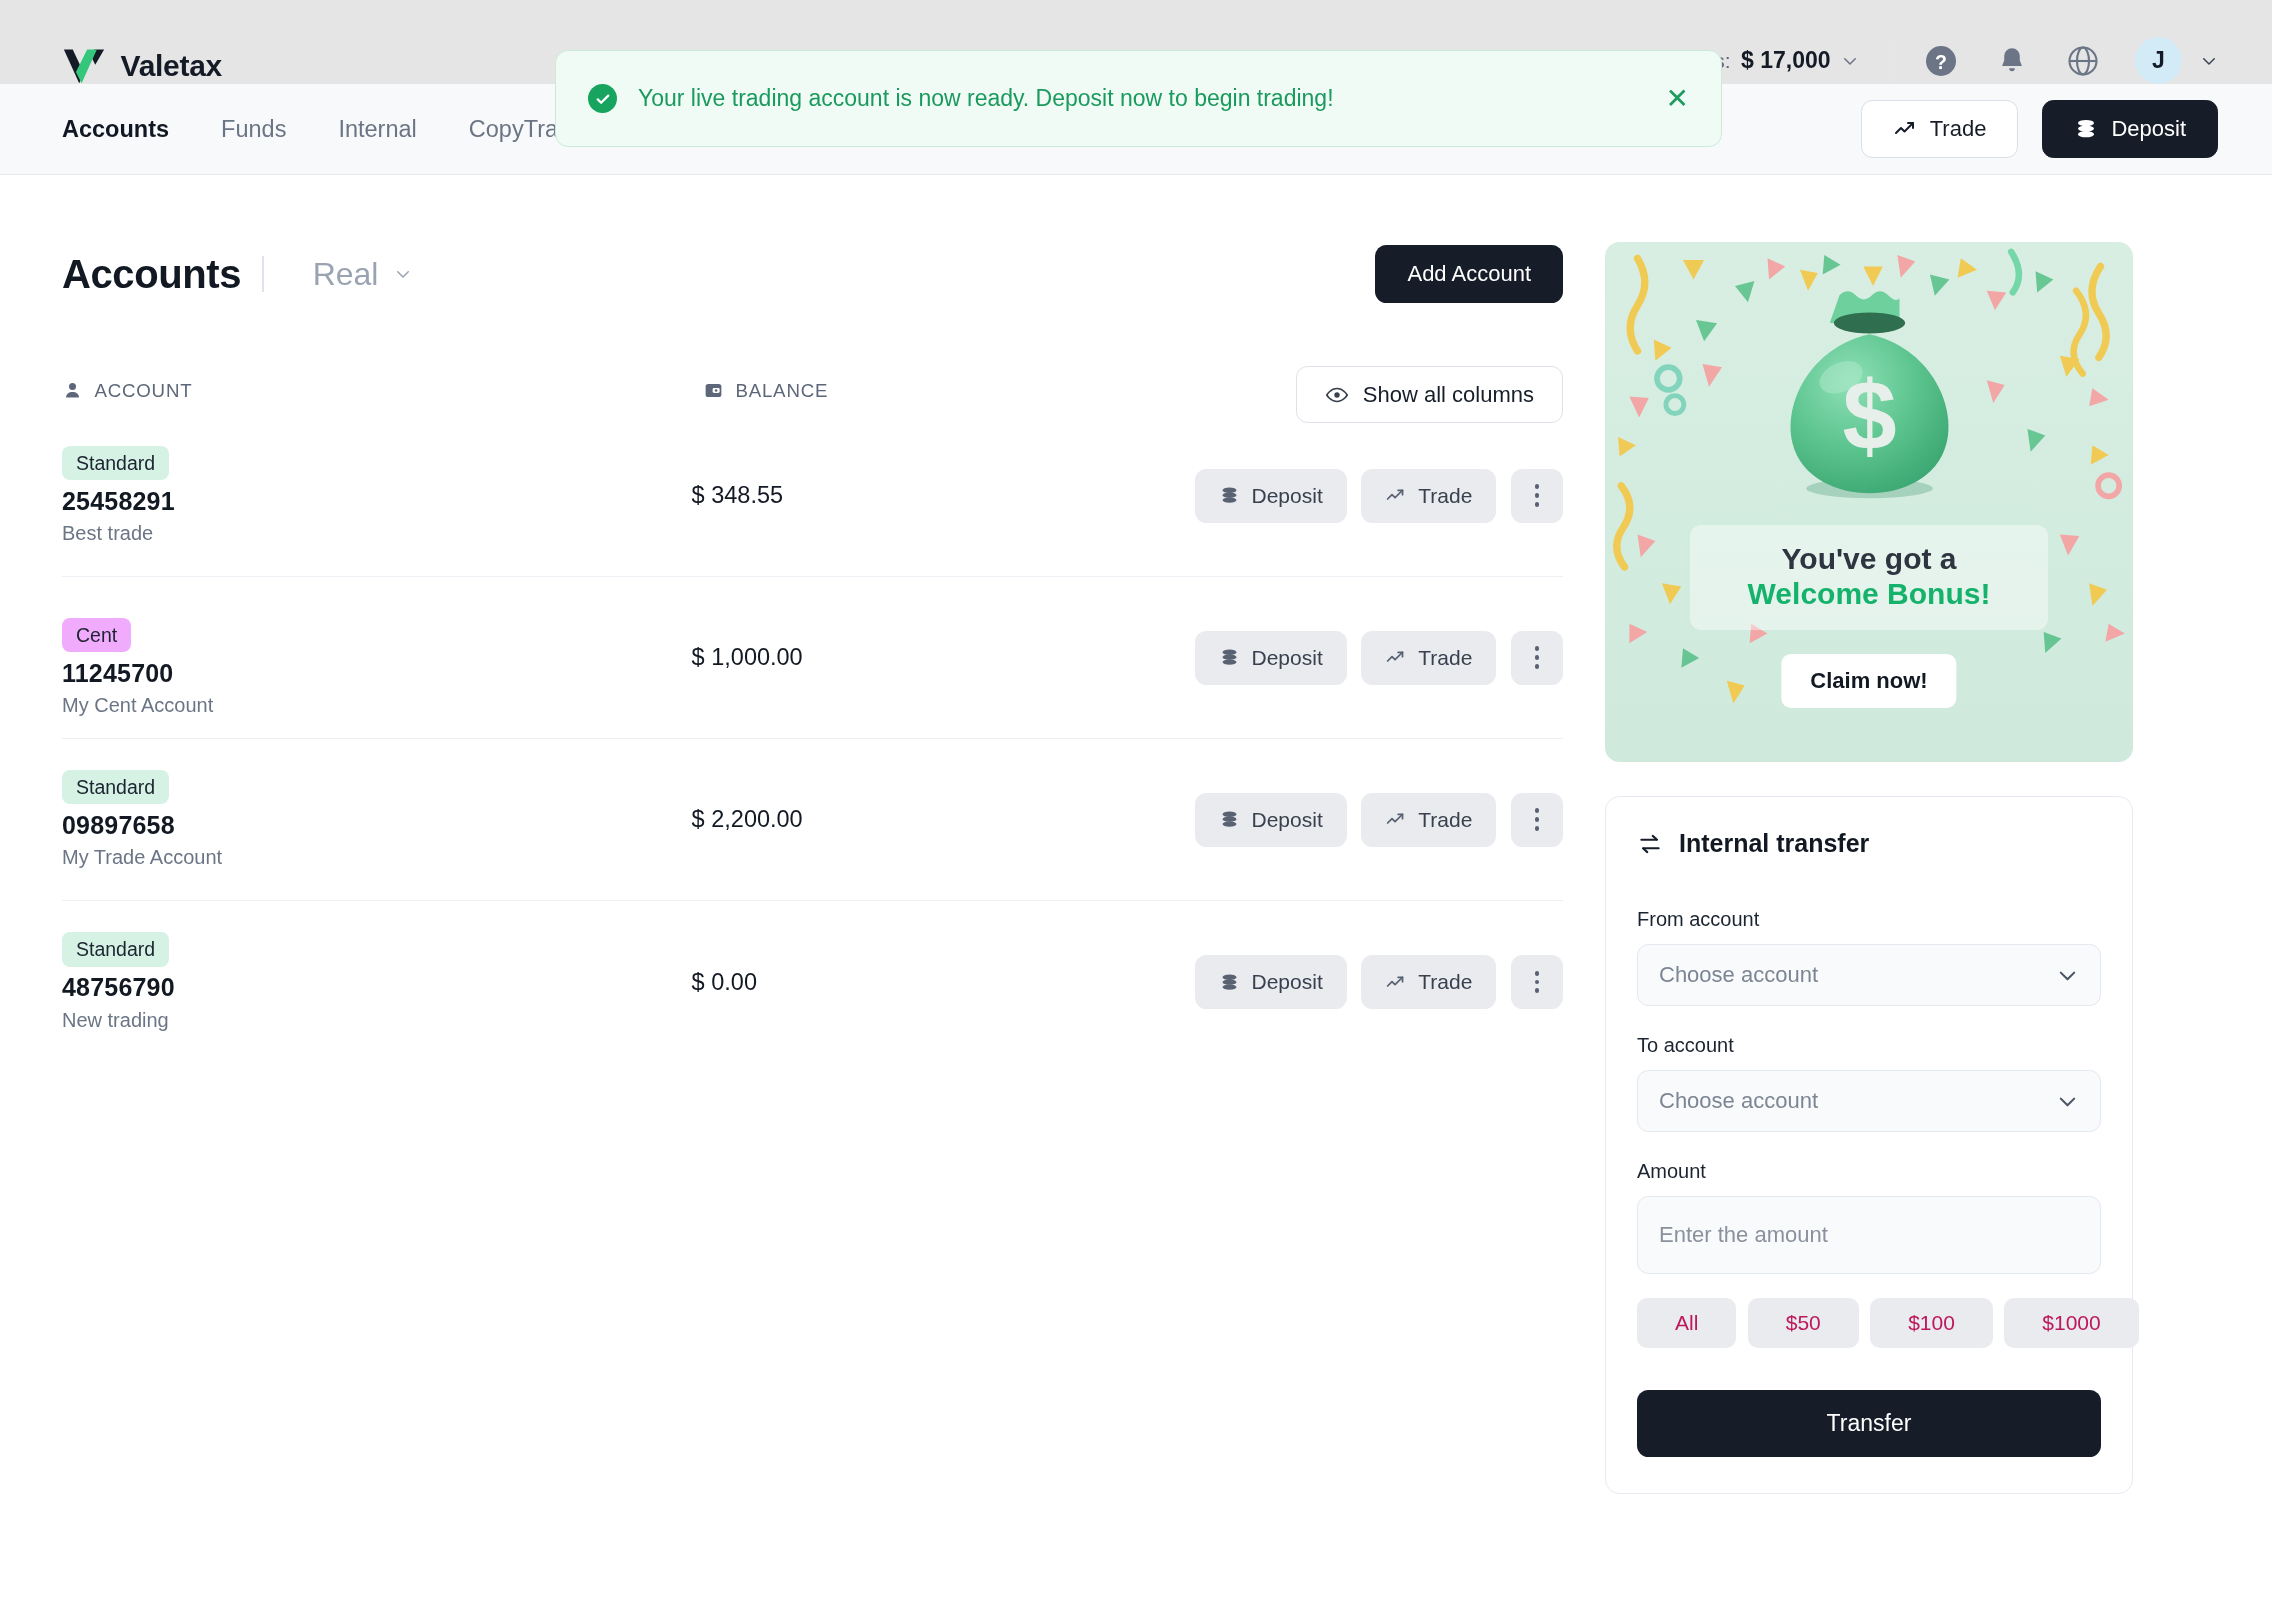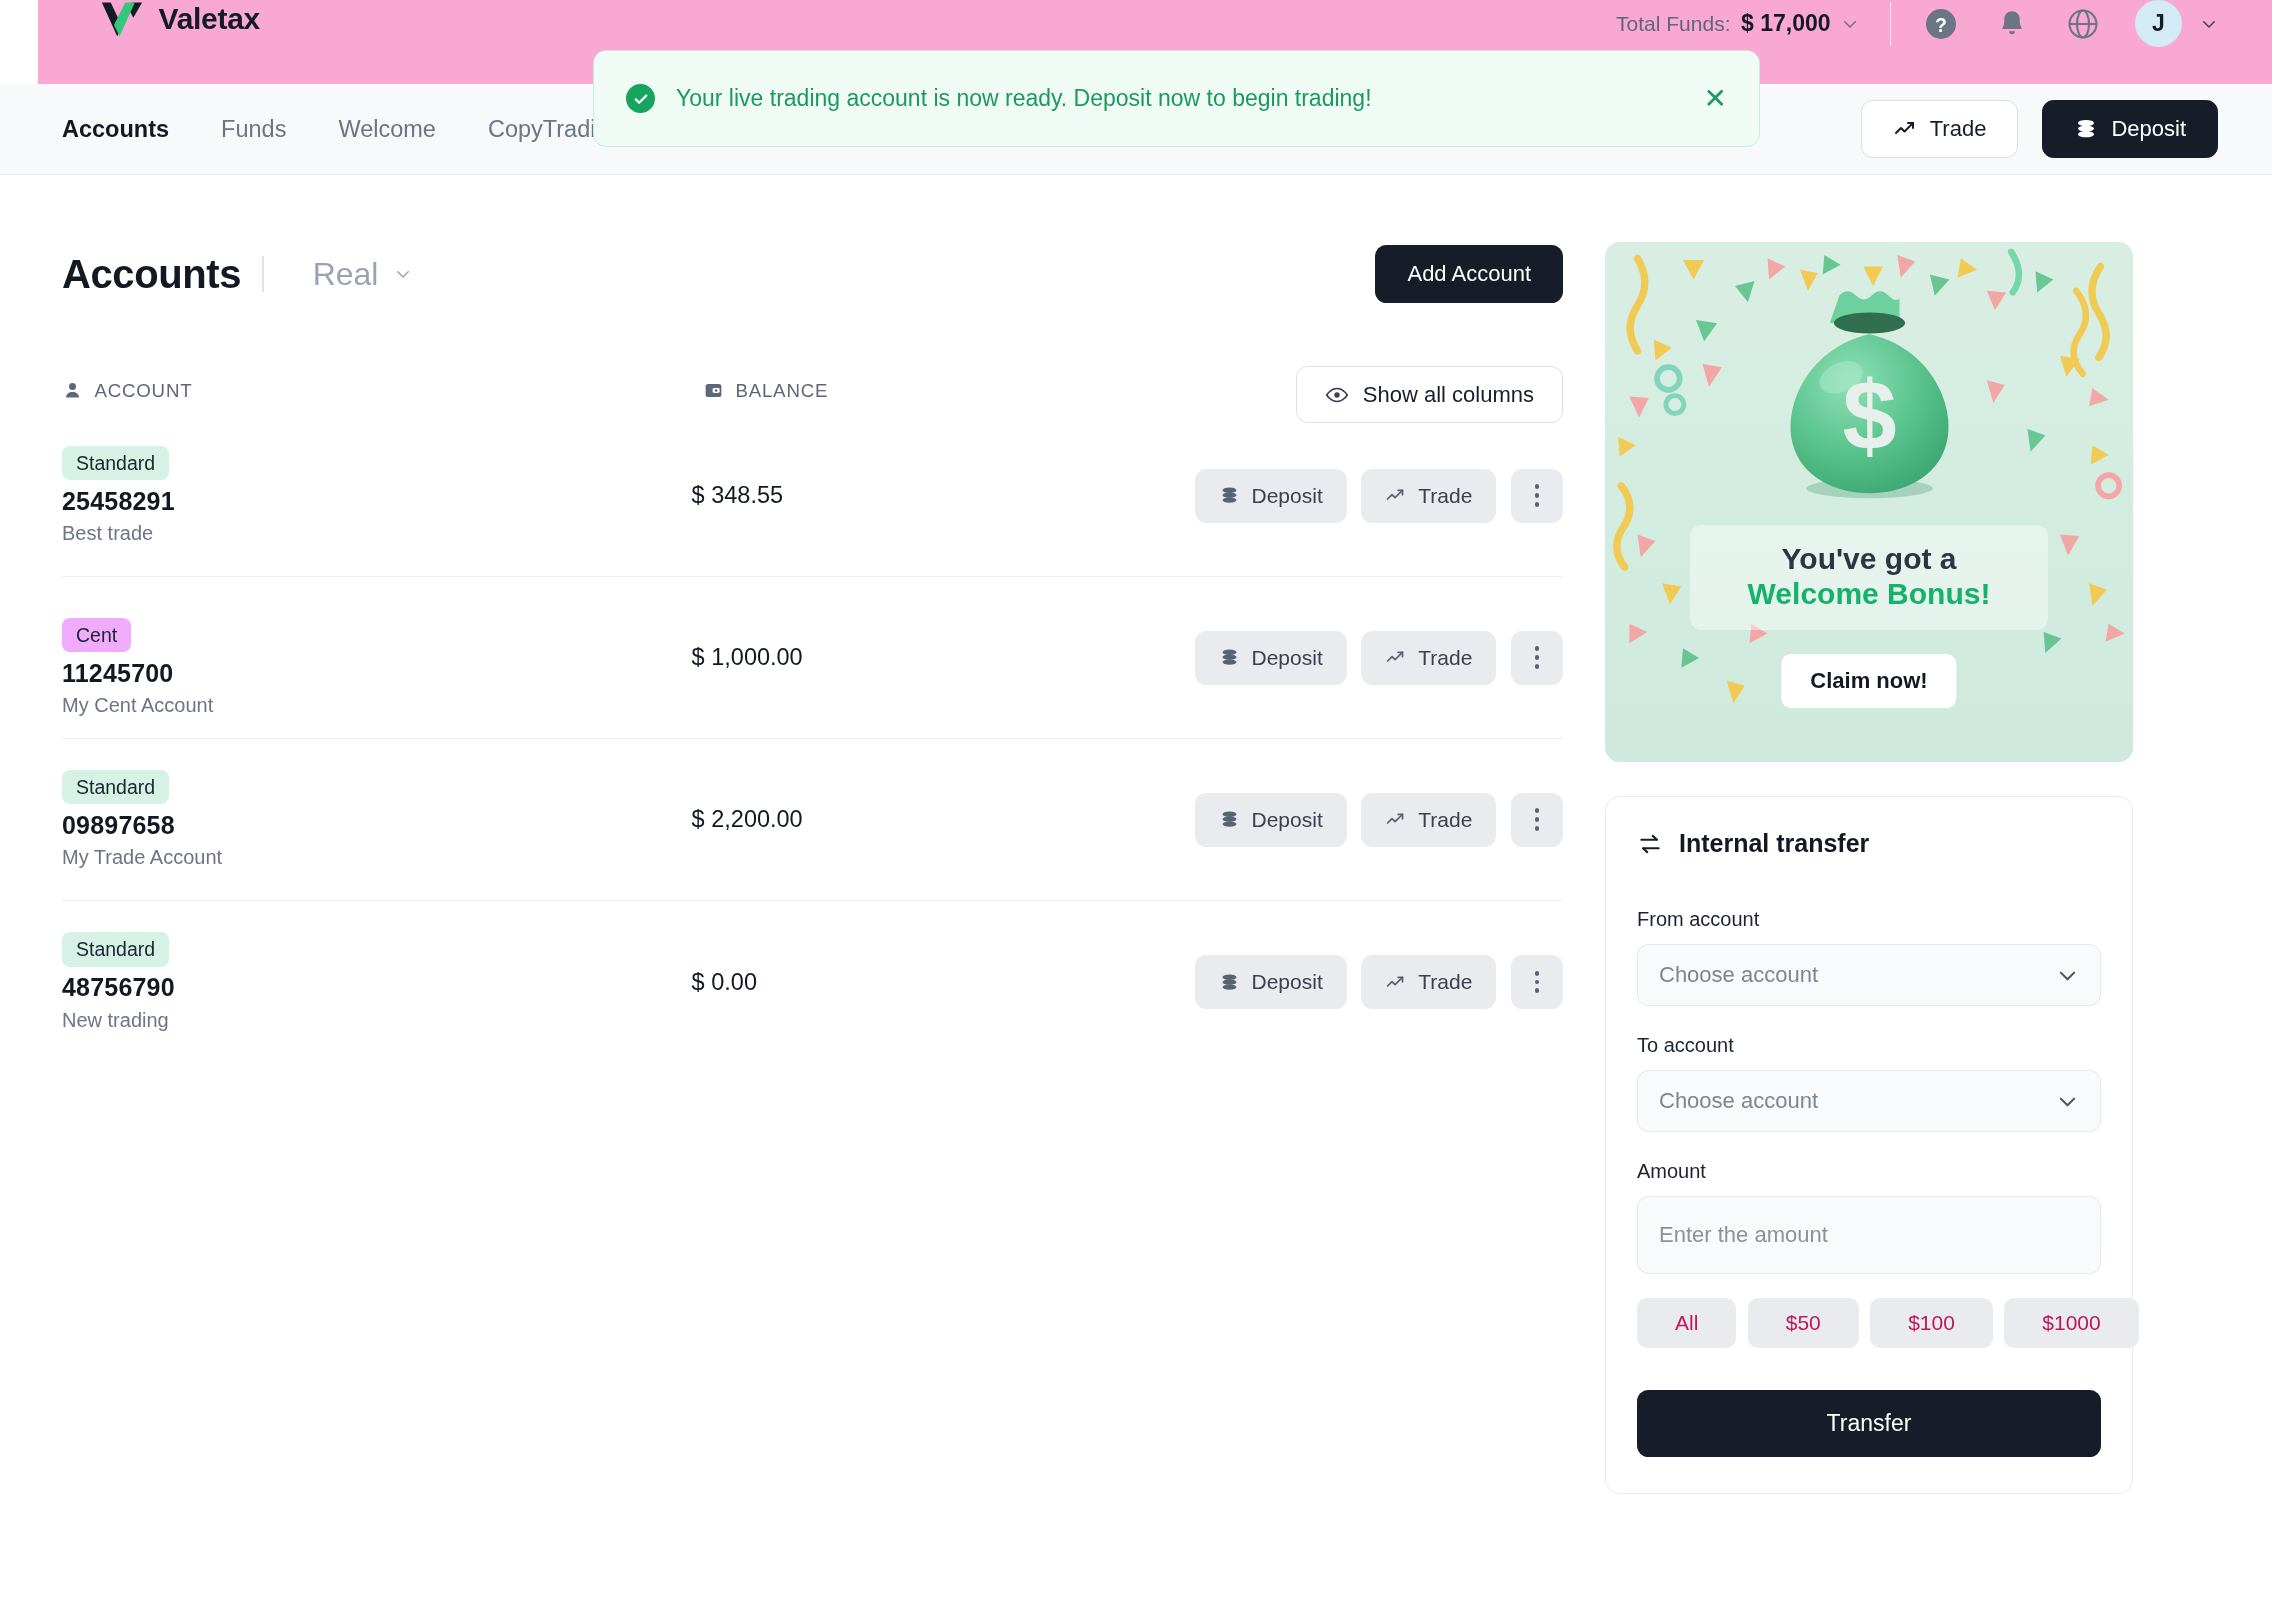--- a/index.html
+++ b/index.html
@@ -8,25 +8,24 @@
     background: #ffffff;
     font-family: "Liberation Sans", sans-serif;
     color: #1b2430;
     overflow: hidden;
   }
 
   
   .topbar {
     position: relative;
     height: 84px;
-    background: #f9a8d4;
+    background: #e5e5e5;
     display: flex;
-    align-items: flex-start;
+    align-items: flex-end;
     padding: 0 55px 0 62px;
-    margin-left: 38px;
   }
   .brand { display: flex; align-items: center; gap: 14.6px; }
   .brand-logo { width: 44px; height: 37px; display:block; }
   .brand-name { font-size: 30px; font-weight: 700; letter-spacing: -0.3px; color: #141b26; }
 
   .topbar-right {
     margin-left: auto;
     display: flex;
     align-items: center;
     gap: 0px;
@@ -301,21 +300,21 @@
     </div>
     <span class="toast-text">Your live trading account is now ready. Deposit now to begin trading!</span>
     <span class="toast-close">✕</span>
   </div>
 </div>
 
 <div class="navbar">
   <div class="nav-items">
     <span class="nav-item active">Accounts</span>
     <span class="nav-item">Funds</span>
-    <span class="nav-item">Welcome</span>
+    <span class="nav-item">Internal</span>
     <span class="nav-item">CopyTrading</span>
     <span class="nav-item">Promotions</span>
   </div>
   <div class="nav-actions">
     <button class="btn btn-outline">
       <svg width="24" height="24" viewBox="0 0 24 24" fill="none" stroke="#161d29" stroke-width="2" stroke-linecap="round" stroke-linejoin="round">
         <path d="M3 16l5-5 3.5 3.5L20 6"></path>
           <path d="M15 6h5v5"></path>
       </svg>
       <span>Trade</span>

